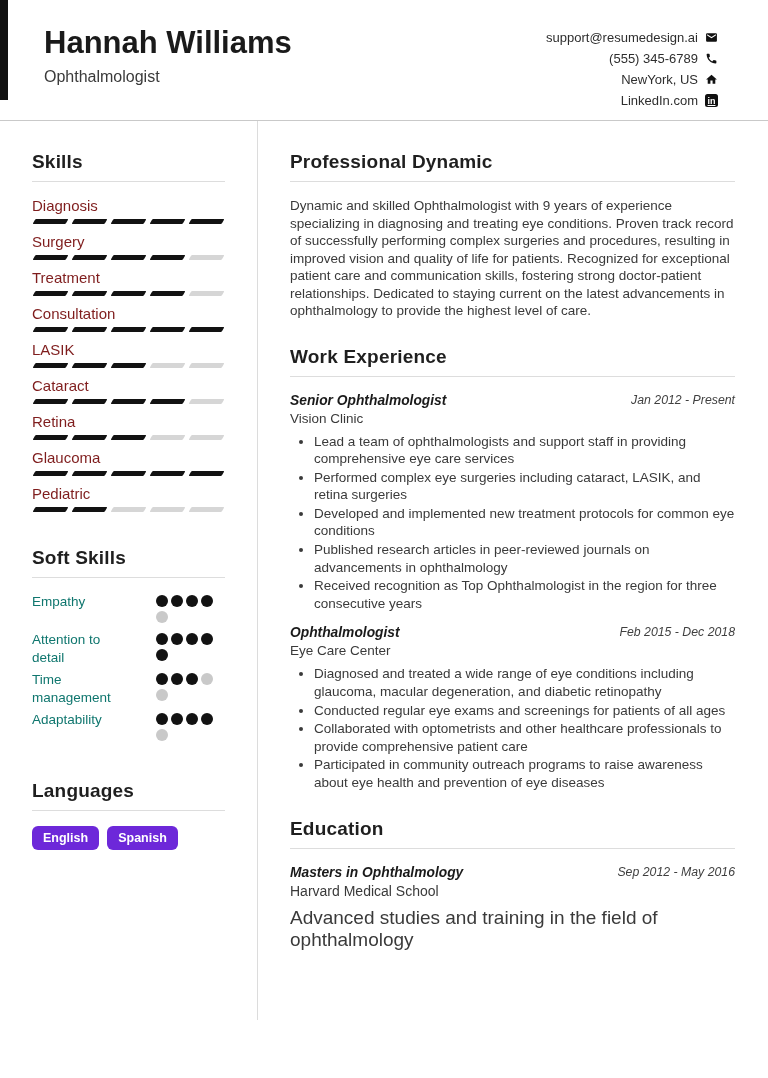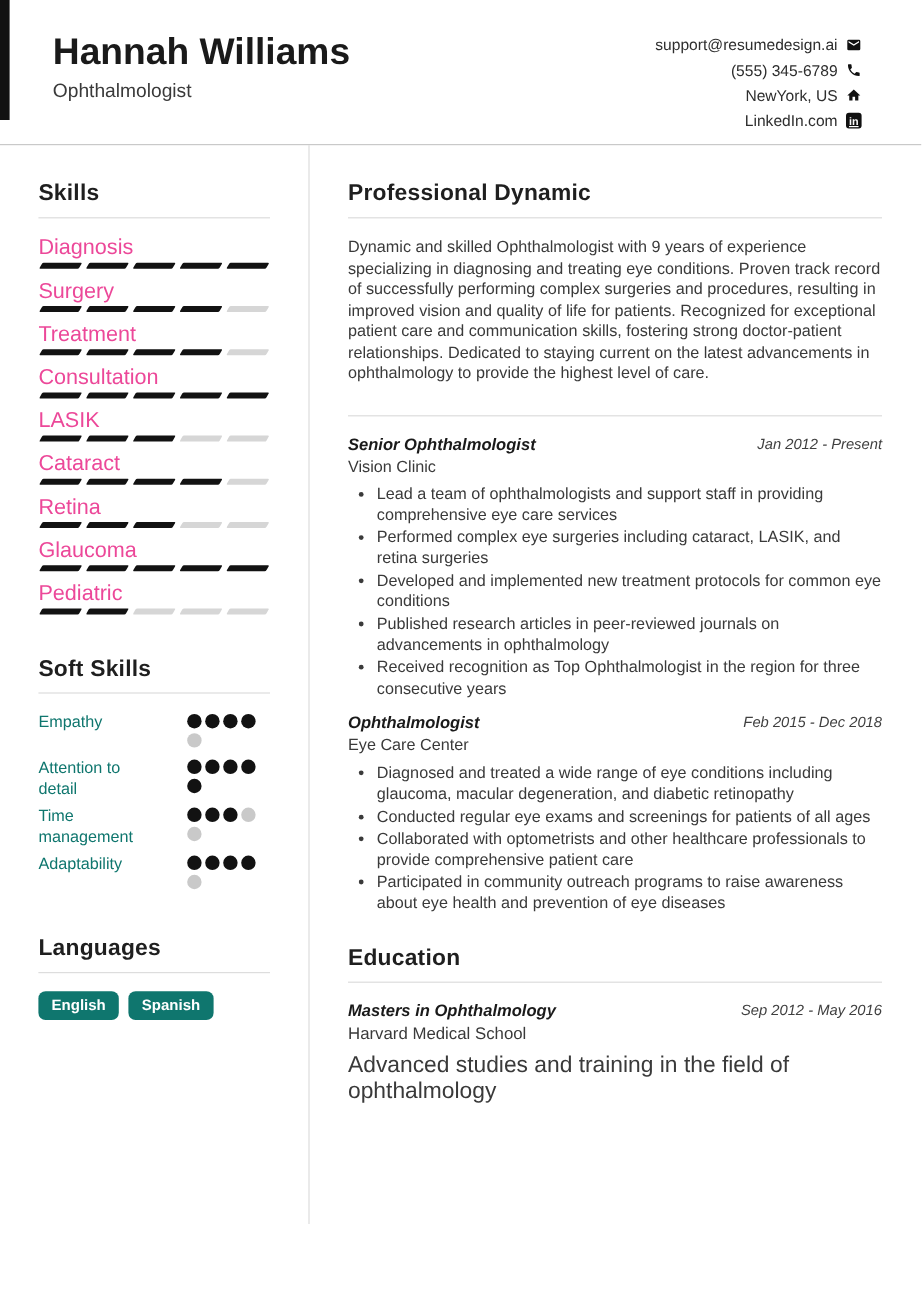--- a/index.html
+++ b/index.html
@@ -24,35 +24,35 @@
   .left  { width: 257px; padding: 30px 32px 0 32px; flex: none; }
   .right { flex: 1; padding: 30px 33px 0 33px; }
 
   h2 { margin: 0 0 8px 0; font-size: 19px; font-weight: 700; color: #1f1f1f; letter-spacing: .2px; }
   .rule { border-top: 1px solid #ddd; margin: 0 0 15px 0; }
   .left section { margin-bottom: 35px; }
   .right section { margin-bottom: 26px; }
 
   
   .skill-item { margin-bottom: 9px; }
-  .skill-name { font-size: 18px; color: #ec4899; line-height: 18px; margin-bottom: 4px; }
+  .skill-name { font-size: 15px; color: #7f1d1d; line-height: 18px; margin-bottom: 4px; }
   .skill-bar { display: flex; gap: 6px; padding: 0 2px; }
   .seg { height: 5px; flex: 1; background: #d6d6d6; transform: skewX(-30deg); border-radius: 1px; }
   .seg.filled { background: #121212; }
 
   
   .soft-item { display: flex; align-items: flex-start; margin-bottom: 4px; }
   .soft-name { width: 104px; flex: none; font-size: 13.5px; color: #0f766e; line-height: 18px; }
   .dots { display: flex; flex-wrap: wrap; width: 62px; margin-left: 20px; margin-top: 2px; }
   .dot { width: 12px; height: 12px; border-radius: 50%; background: #c9c9c9; margin: 0 3px 4px 0; }
   .dot.filled { background: #121212; }
 
   
   .badges { display: flex; gap: 8px; margin-top: 2px; }
-  .badge { background: #0f766e; color: #fff; font-size: 12.5px; font-weight: 700; padding: 5px 11px; border-radius: 6px; }
+  .badge { background: #6d28d9; color: #fff; font-size: 12.5px; font-weight: 700; padding: 5px 11px; border-radius: 6px; }
 
   
   .summary-text { margin: 0; font-size: 13.5px; color: #3a3a3a; line-height: 17.5px; }
   .job { margin-bottom: 9px; }
   .row-head { display: flex; justify-content: space-between; align-items: flex-start; font-style: italic; }
   .job-name { font-size: 13.8px; font-weight: 700; color: #1a1a1a; line-height: 17px; }
   .dates { font-size: 12.3px; color: #3f3f3f; white-space: nowrap; padding-left: 14px; line-height: 16px; }
   .company { font-size: 13.5px; color: #3a3a3a; margin: 2px 0 7px 0; }
   .job ul { margin: 0 0 12px 0; padding-left: 24px; }
   .job li { font-size: 13.5px; color: #3a3a3a; line-height: 17.6px; margin-bottom: 1px; }
@@ -264,20 +264,21 @@
     </aside>
 
     <main class="right">
       <section>
         <h2>Professional Dynamic</h2>
         <div class="rule"></div>
         <p class="summary-text">Dynamic and skilled Ophthalmologist with 9 years of experience specializing in diagnosing and treating eye conditions. Proven track record of successfully performing complex surgeries and procedures, resulting in improved vision and quality of life for patients. Recognized for exceptional patient care and communication skills, fostering strong doctor-patient relationships. Dedicated to staying current on the latest advancements in ophthalmology to provide the highest level of care.</p>
       </section>
 
       <section>
+        <h2>Work Experience</h2>
         <div class="rule"></div>
         <div id="jobs-list">
             <div class="job">
               <div class="row-head">
                 <div class="job-name">Senior Ophthalmologist</div>
                 <div class="dates">Jan 2012 - Present</div>
               </div>
               <div class="company">Vision Clinic</div>
               <ul>
                 <li>Lead a team of ophthalmologists and support staff in providing comprehensive eye care services</li>

